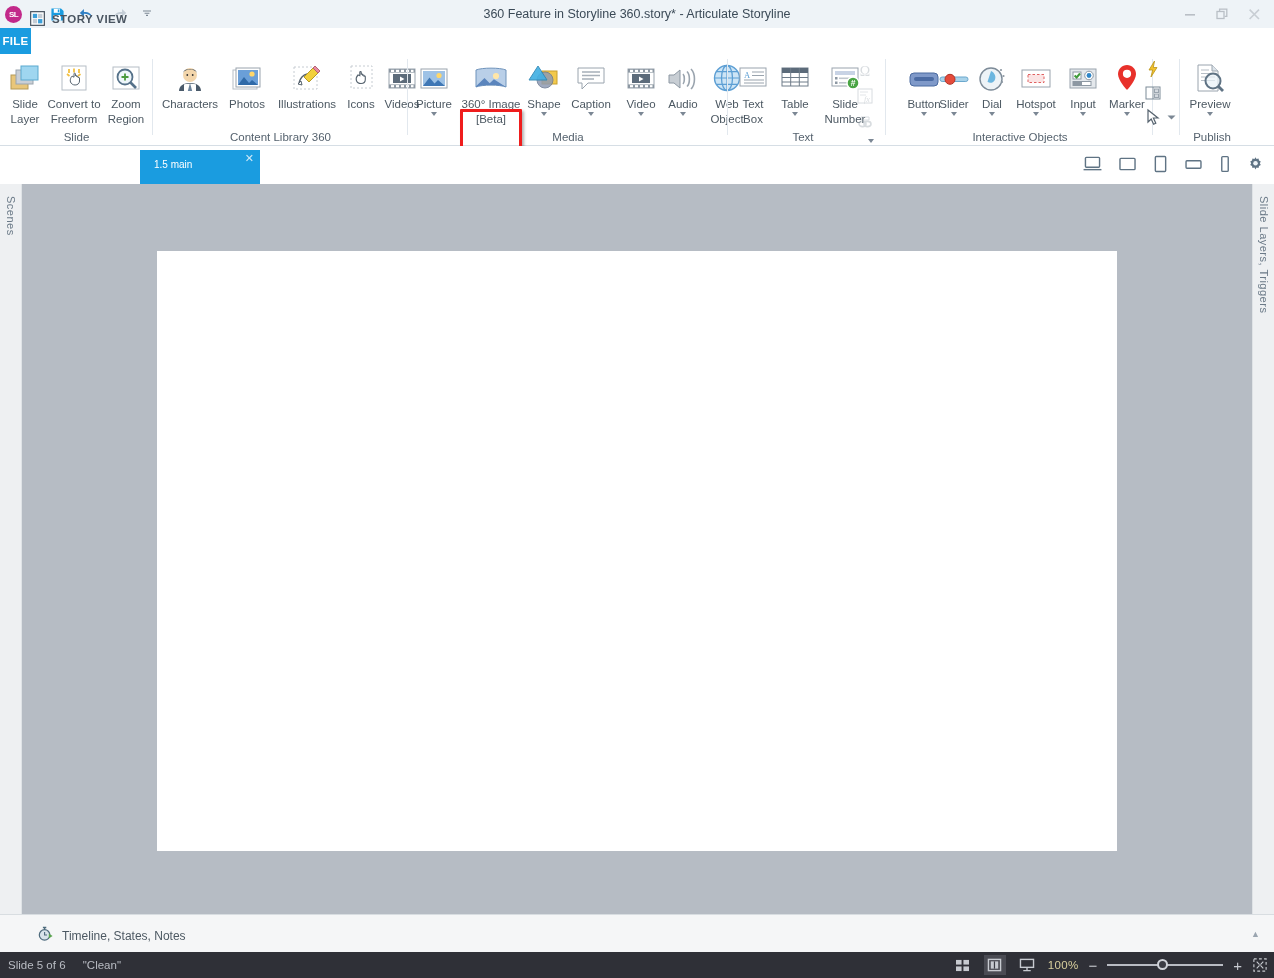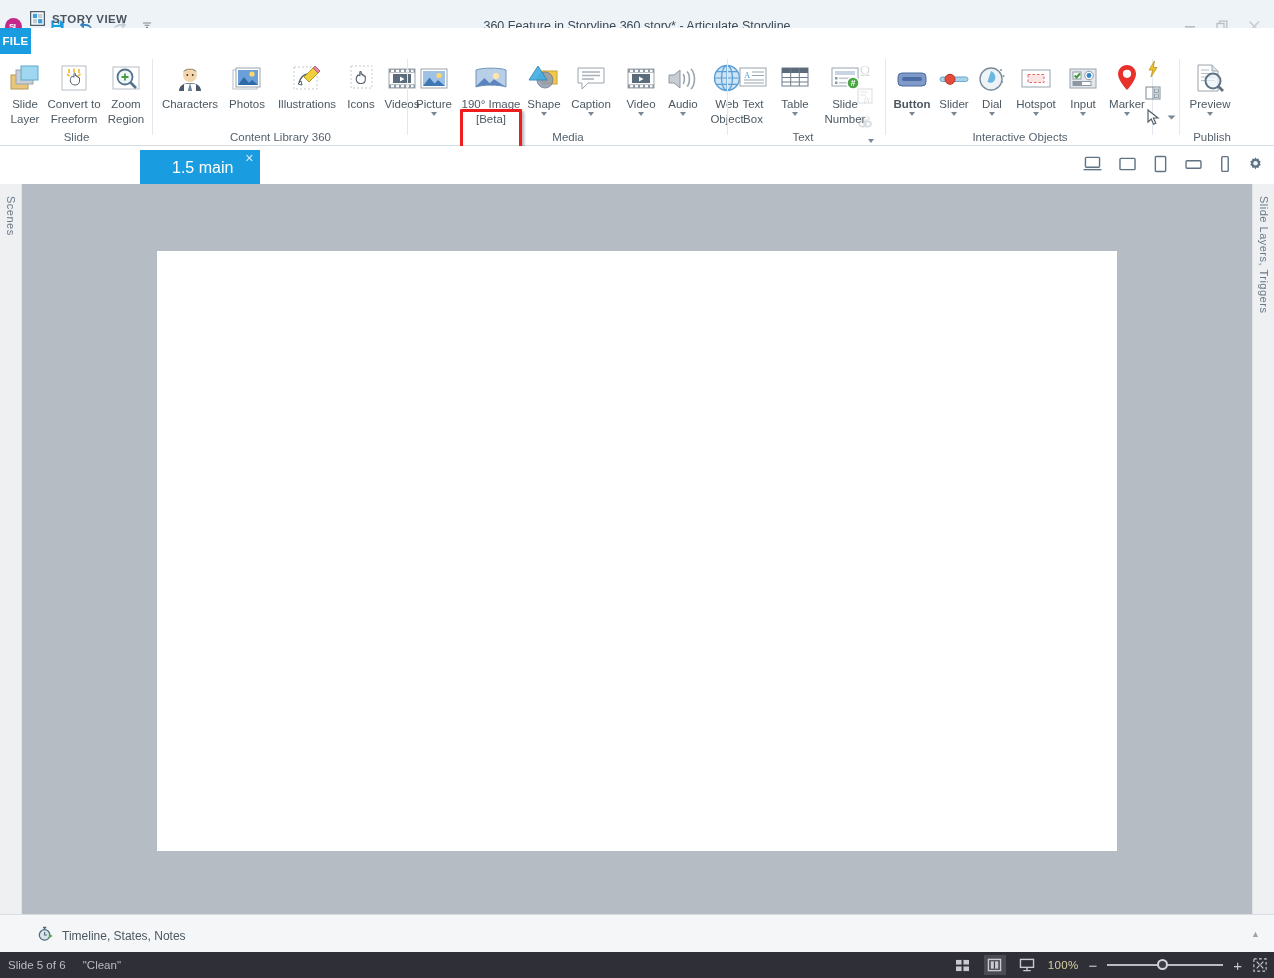--- a/index.html
+++ b/index.html
@@ -8,21 +8,21 @@
     width:1274px; height:978px;
     font-family:"Liberation Sans", sans-serif;
     font-size:12px; color:#444;
     background:#ffffff;
     overflow:hidden;
     -webkit-font-smoothing:antialiased;
   }
   #app { position:relative; width:1274px; height:978px; background:#eef3f7; }
 
   
-  .titlebar { position:absolute; left:0; top:12px; width:1274px; height:28px; background:#eef3f7; }
+  .titlebar { position:absolute; left:0; top:0; width:1274px; height:28px; background:#eef3f7; }
   .sl-logo { position:absolute; left:5px; top:6px; width:17px; height:17px; border-radius:50%;
              background:#c2298a; color:#fff; font-size:8px; font-weight:bold;
              display:flex; align-items:center; justify-content:center; letter-spacing:-0.5px; }
   .qat { position:absolute; left:50px; top:4px; height:20px; display:flex; align-items:center; gap:14px; }
   .qat svg { display:block; }
   .title-text { position:absolute; left:0; top:0; width:1274px; height:28px; line-height:28px;
                 text-align:center; font-size:12.5px; color:#3b4a57; }
   .wincontrols { position:absolute; right:4px; top:0; height:28px; display:flex; align-items:center; gap:0px; }
   .wc { width:32px; height:28px; display:flex; align-items:center; justify-content:center; }
   .helpbtn { position:absolute; right:6px; top:32px; width:17px; height:17px; }
@@ -57,21 +57,21 @@
            border-top:4px solid #7b8794; }
   .redbox { position:absolute; border:3px solid #ef1d1d; border-radius:1px;
             box-shadow:2px 2px 3px rgba(0,0,0,0.30); pointer-events:none; }
   .smallicons { position:absolute; top:6px; display:flex; flex-direction:column; gap:4px; opacity:0.38; }
 
   
   .docbar { position:absolute; left:0; top:146px; width:1274px; height:38px; background:#fff; }
   .storyview { position:absolute; left:30px; top:8px; height:22px; display:flex; align-items:center; gap:7px;
                font-size:11.5px; color:#4a5561; letter-spacing:0.4px; font-weight:bold; }
   .slidetab { position:absolute; left:140px; top:150px; width:120px; height:34px; background:#1a9ce0; }
-  .slidetab .t { position:absolute; left:32px; top:9px; font-size:16px; color:#fff; }
+  .slidetab .t { position:absolute; left:14px; top:9px; font-size:10px; color:#fff; }
   .slidetab .x { position:absolute; right:6px; top:2px; font-size:11px; color:#cfe9f8; cursor:default; }
   .devicons { position:absolute; right:10px; top:155px; display:flex; align-items:center; gap:16px; }
 
   
   .work { position:absolute; left:0; top:184px; width:1274px; height:730px; background:#eef0f2; }
   .railL { position:absolute; left:0; top:0; width:22px; height:730px; background:#eef0f2;
            border-right:1px solid #dfe3e6; }
   .railR { position:absolute; right:0; top:0; width:22px; height:730px; background:#eef0f2;
            border-left:1px solid #dfe3e6; }
   .vtext { position:absolute; left:50%; transform:translateX(-50%) ; writing-mode:vertical-rl;
@@ -301,21 +301,21 @@
 
       <div class="bigbtn" style="left:52px; width:62px;">
         <span class="ico">
           <svg width="38" height="34" viewBox="0 0 38 34">
               <path d="M4 8c6-2.5 24-2.5 30 0v17c-6-2.5-24-2.5-30 0z" fill="#b9cfe8" stroke="#6f93bb"></path>
               <circle cx="24" cy="14" r="3.1" fill="#ffe6a8"></circle>
               <path d="M4 25c6-2.5 24-2.5 30 0v0c-6-2.5-24-2.5-30 0z" fill="none"></path>
               <path d="M4 24.2l8.5-8.3 5.2 5.4 4.2-4 12.1 7.6c-6-2.4-24-2.4-30 0z" fill="#5b85bd"></path>
             </svg>
         </span>
-        <span class="lbl">190° Image</span>
+        <span class="lbl">360° Image</span>
         <span class="lbl">[Beta]</span>
       </div>
       <div class="redbox" style="left:52px; top:55px; width:62px; height:70px;"></div>
 
       <div class="bigbtn" style="left:114px; width:44px;">
         <span class="ico">
           <svg width="34" height="34" viewBox="0 0 34 34">
               <rect x="15" y="9" width="15" height="13" fill="#f2c94c" stroke="#c9a02c"></rect>
               <circle cx="18" cy="18" r="8" fill="#8f9bb3" opacity="0.85" stroke="#6d7a93"></circle>
               <path d="M11 4l9 14H2z" fill="#43b0e3" opacity="0.92" stroke="#2f87b5"></path>
@@ -448,21 +448,21 @@
               <ellipse cx="11.5" cy="12" rx="3.5" ry="2.6" fill="none" stroke="#9aa4ae" stroke-width="1.6"></ellipse>
             </svg>
         </span>
       </div>
 
       <div class="glabel" style="left:0; width:150px;">Text</div>
       <div class="gdiv"></div>
     </div>
 
     <div class="rgroup" style="left:886px; width:294px;">
-      <div class="bigbtn" style="left:4px; width:44px;font-weight:bold;">
+      <div class="bigbtn" style="left:16px; width:44px;">
         <span class="ico">
           <svg width="34" height="34" viewBox="0 0 34 34">
               <rect x="3" y="11" width="28" height="13" rx="4" fill="#7f99c9" stroke="#4a6aa0"></rect>
               <rect x="7" y="15" width="20" height="4" rx="2" fill="#4b6ba3"></rect>
             </svg>
         </span>
         <span class="lbl">Button</span>
         <span class="caret"></span>
       </div>
       <div class="bigbtn" style="left:48px; width:40px;">

